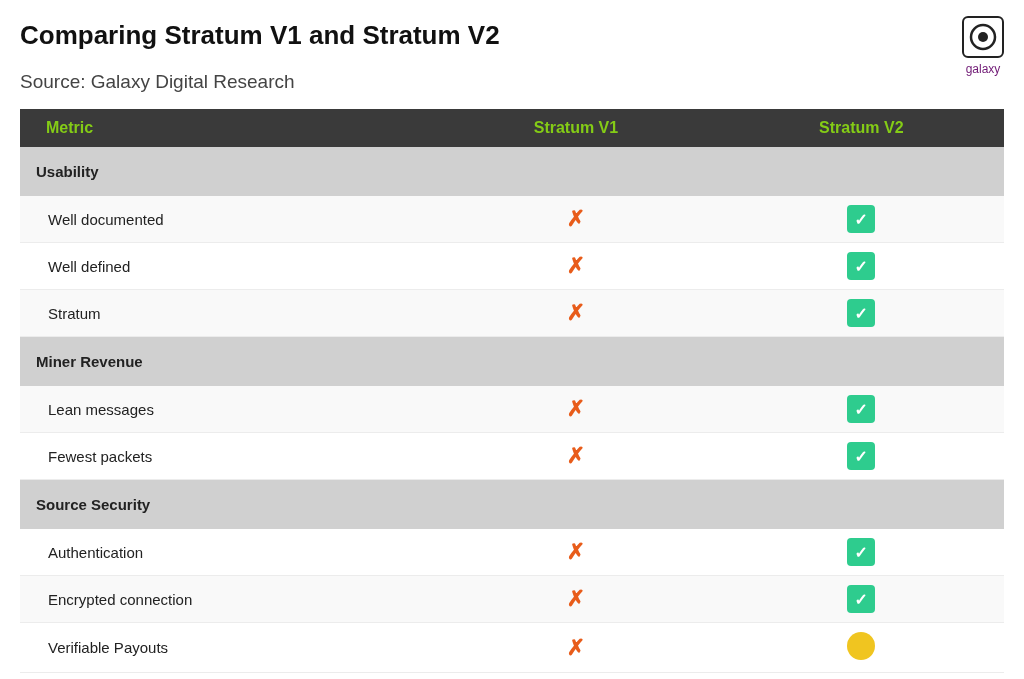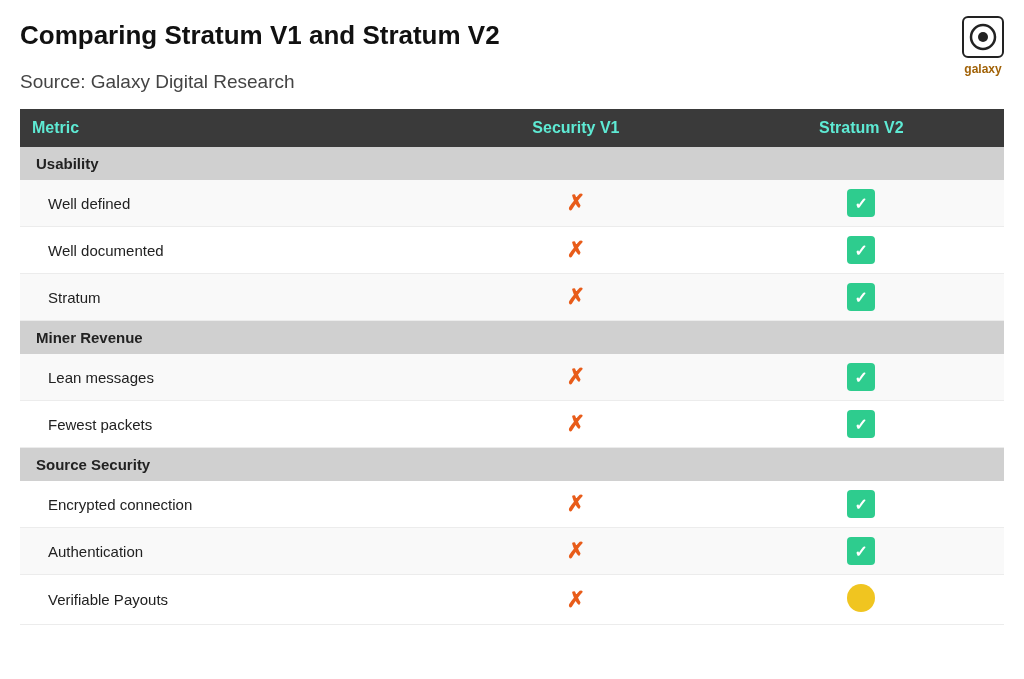--- a/index.html
+++ b/index.html
@@ -31,50 +31,50 @@
       flex-direction: column;
       align-items: center;
       gap: 4px;
     }
     .logo-icon {
       width: 42px;
       height: 42px;
     }
     .logo-text {
       font-size: 12px;
-      color: #a16207;
-      font-weight: 700;
+      color: #701a75;
+      font-weight: 400;
     }
     table {
       width: 100%;
       border-collapse: collapse;
       font-size: 15px;
     }
     thead tr th {
       background: #3a3a3a;
-      color: #5eead4;
-      padding: 10px 12px;
+      color: #84cc16;
+      padding: 10px 26px;
       font-weight: 600;
       font-size: 16px;
       text-align: left;
     }
     thead tr th:first-child {
       width: 42%;
     }
     thead tr th:nth-child(2),
     thead tr th:nth-child(3) {
       width: 29%;
       text-align: center;
     }
     .category-row td {
       background: #d0d0d0;
       color: #222;
       font-weight: 600;
       font-size: 15px;
-      padding: 8px 16px;
+      padding: 16px 16px;
     }
     .data-row td {
       background: #ffffff;
       padding: 9px 16px;
       color: #222;
       border-bottom: 1px solid #ececec;
     }
     .data-row:nth-child(even) td {
       background: #f9f9f9;
     }
@@ -125,35 +125,35 @@
     <circle cx="21" cy="21" r="12" stroke="#222" stroke-width="2.5" fill="none"></circle>
     <circle cx="21" cy="21" r="5" fill="#222"></circle>
   </svg>
   <span class="logo-text">galaxy</span>
 </div>
 
 <table>
   <thead>
     <tr>
       <th>Metric</th>
-      <th>Security V1</th>
+      <th>Stratum V1</th>
       <th>Stratum V2</th>
     </tr>
   </thead>
   <tbody id="table-body">
   <tr class="category-row">
         <td colspan="3">Usability</td>
       </tr>
       <tr class="data-row">
-        <td>Well defined</td>
+        <td>Well documented</td>
         <td><span class="cross-orange">✗</span></td>
         <td><span class="check-green">✓</span></td>
       </tr>
       <tr class="data-row">
-        <td>Well documented</td>
+        <td>Well defined</td>
         <td><span class="cross-orange">✗</span></td>
         <td><span class="check-green">✓</span></td>
       </tr>
       <tr class="data-row">
         <td>Stratum</td>
         <td><span class="cross-orange">✗</span></td>
         <td><span class="check-green">✓</span></td>
       </tr>
       <tr class="category-row">
         <td colspan="3">Miner Revenue</td>
@@ -165,26 +165,26 @@
       </tr>
       <tr class="data-row">
         <td>Fewest packets</td>
         <td><span class="cross-orange">✗</span></td>
         <td><span class="check-green">✓</span></td>
       </tr>
       <tr class="category-row">
         <td colspan="3">Source Security</td>
       </tr>
       <tr class="data-row">
-        <td>Encrypted connection</td>
+        <td>Authentication</td>
         <td><span class="cross-orange">✗</span></td>
         <td><span class="check-green">✓</span></td>
       </tr>
       <tr class="data-row">
-        <td>Authentication</td>
+        <td>Encrypted connection</td>
         <td><span class="cross-orange">✗</span></td>
         <td><span class="check-green">✓</span></td>
       </tr>
       <tr class="data-row">
         <td>Verifiable Payouts</td>
         <td><span class="cross-orange">✗</span></td>
         <td><span class="circle-yellow"></span></td>
       </tr>
     </tbody>
 </table>

